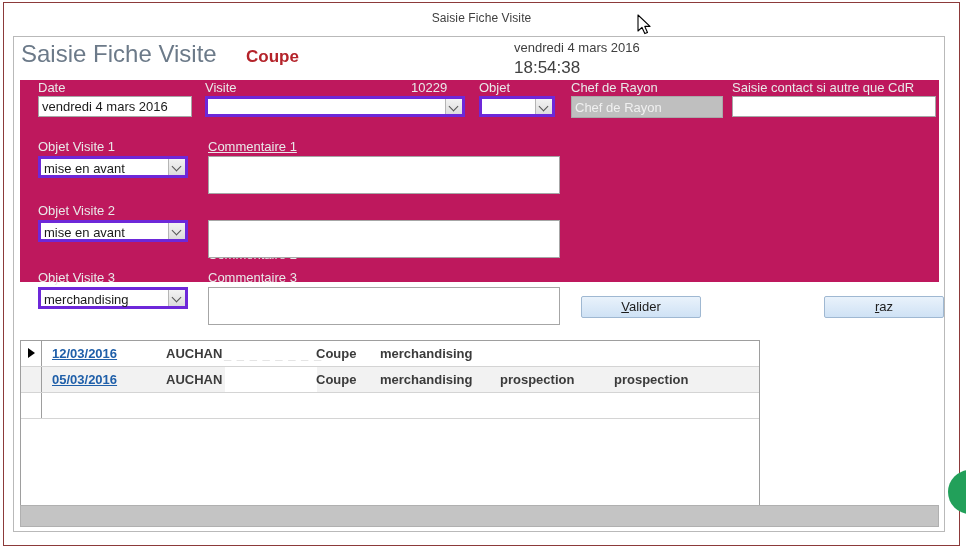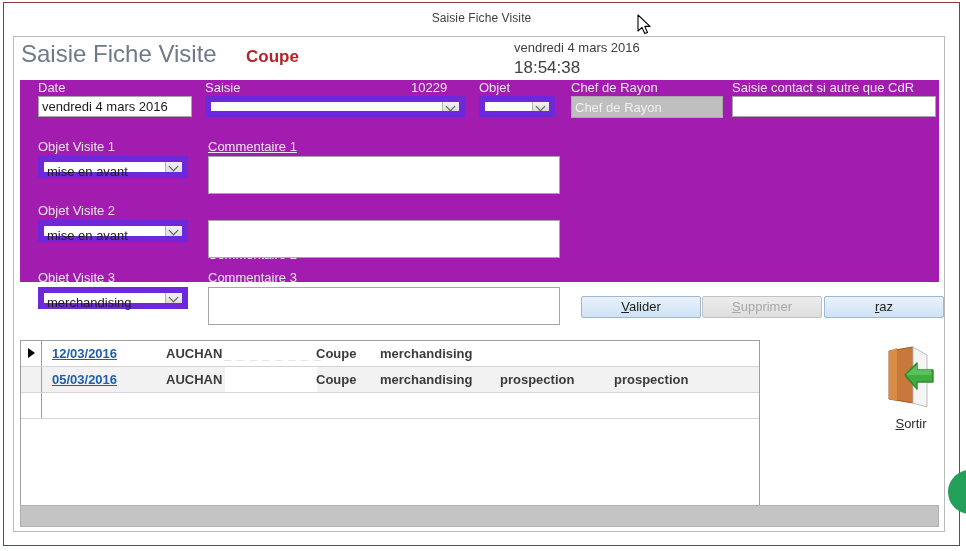--- a/index.html
+++ b/index.html
@@ -105,21 +105,21 @@
     white-space: nowrap;
   }
 
   
   #entry-region {
     position: absolute;
     left: 6px;
     top: 43px;
     width: 919px;
     height: 202px;
-    background: #a21caf;
+    background: #be185d;
     box-sizing: border-box;
   }
 
   .field-label {
     position: absolute;
     font-size: 13px;
     color: #e9e9e9;
     white-space: nowrap;
   }
 
@@ -138,21 +138,21 @@
   .txt.readonly-ghost {
     background: #bfbfbf;
     border: 1px solid #a9a9a9;
     color: #f0f0f0;
   }
 
   
   .combo {
     position: absolute;
     background: #ffffff;
-    border: 6px solid #6d28d9;
+    border: 3px solid #6d28d9;
     box-sizing: border-box;
   }
   .combo .combo-value {
     position: absolute;
     left: 3px;
     top: 2px;
     font-size: 13px;
     color: #1a1a1a;
     white-space: nowrap;
     overflow: hidden;
@@ -344,21 +344,21 @@
       <div id="user-name">Coupe</div>
       <div id="header-date">vendredi 4 mars 2016</div>
       <div id="header-time">18:54:38</div>
     </div>
 
     <div id="entry-region">
 
       <div class="field-label" style="left:18px; top:0px;">Date</div>
       <input class="txt" style="left: 18px; top: 16px; width: 154px; height: 21px;" value="vendredi 4 mars 2016">
 
-      <div class="field-label" style="left:185px; top:0px;">Saisie</div>
+      <div class="field-label" style="left:185px; top:0px;">Visite</div>
       <div class="field-label" style="left:391px; top:0px;">10229</div>
       <div class="combo" style="left:185px; top:16px; width:260px; height:21px;">
         <div class="combo-value"></div>
         <div class="combo-btn"></div>
       </div>
 
       <div class="field-label" style="left:459px; top:0px;">Objet</div>
       <div class="combo" style="left:459px; top:16px; width:76px; height:21px;">
         <div class="combo-value"></div>
         <div class="combo-btn"></div>
@@ -389,23 +389,20 @@
       <div class="field-label" style="left:18px; top:190px;">Objet Visite 3</div>
       <div class="combo" style="left:18px; top:207px; width:150px; height:22px;">
         <div class="combo-value">merchandising</div>
         <div class="combo-btn"></div>
       </div>
       <div class="field-label" style="left:188px; top:190px;">Commentaire 3</div>
       <div class="memo" style="left:188px; top:207px; width:352px; height:38px;"></div>
 
       <div class="btn" style="left:561px; top:216px; width:120px; height:22px;">
         <u>V</u><span>alider</span>
-      </div>
-      <div class="btn disabled" style="left:682px; top:216px; width:120px; height:22px;">
-        <u>S</u><span>upprimer</span>
       </div>
       <div class="btn" style="left:804px; top:216px; width:120px; height:22px;">
         <u>r</u><span>az</span>
       </div>
     </div>
 
     <div id="grid">
 
       <div class="grid-row" style="top:0;">
         <div class="rec-sel">
@@ -430,33 +427,20 @@
         <div class="cell" style="left:479px; width:120px;">prospection</div>
         <div class="cell" style="left:593px; width:120px;">prospection</div>
       </div>
 
       <div class="grid-row" style="top:52px;">
         <div class="rec-sel"></div>
         <div class="cell link" style="left:31px; width:105px;"></div>
       </div>
     </div>
 
-    <div id="sortir-btn">
-      <svg width="72" height="66" viewBox="0 0 72 66">
-
-        <polygon points="14,6 38,2 38,58 14,54" fill="#c8783a" stroke="#9a5a26" stroke-width="1"></polygon>
-        <polygon points="38,2 38,58 52,62 52,10" fill="#f4f4f4" stroke="#bdbdbd" stroke-width="1"></polygon>
-        <polygon points="14,6 22,3 22,56 14,54" fill="#d98c47" stroke="none"></polygon>
-        <circle cx="33" cy="32" r="1.8" fill="#8a4d1f"></circle>
-
-        <polygon points="30,30 42,18 42,25 58,25 58,37 42,37 42,44" fill="#3fae3f" stroke="#2c8a2c" stroke-width="1.4" stroke-linejoin="round"></polygon>
-        <polygon points="31,30 42,20 42,25 56,25 56,30" fill="#66c766" opacity="0.75"></polygon>
-      </svg>
-      <div id="sortir-label"><u>S</u><span>ortir</span></div>
-    </div>
 
     <div id="bottom-strip"></div>
   </div>
 </div>
 
 <div id="green-circle"></div>
 
 <svg id="cursor" width="16" height="24" viewBox="0 0 16 24">
   <polygon points="1,1 1,17 5,13.4 7.8,19.6 10.5,18.4 7.8,12.4 13,12.4" fill="#ffffff" stroke="#000000" stroke-width="1.1" stroke-linejoin="round"></polygon>
 </svg>

